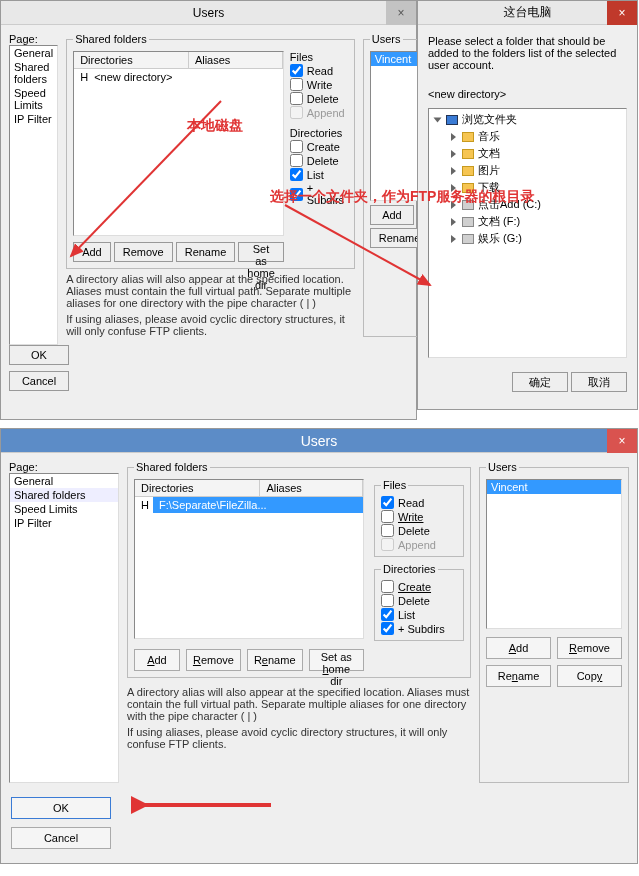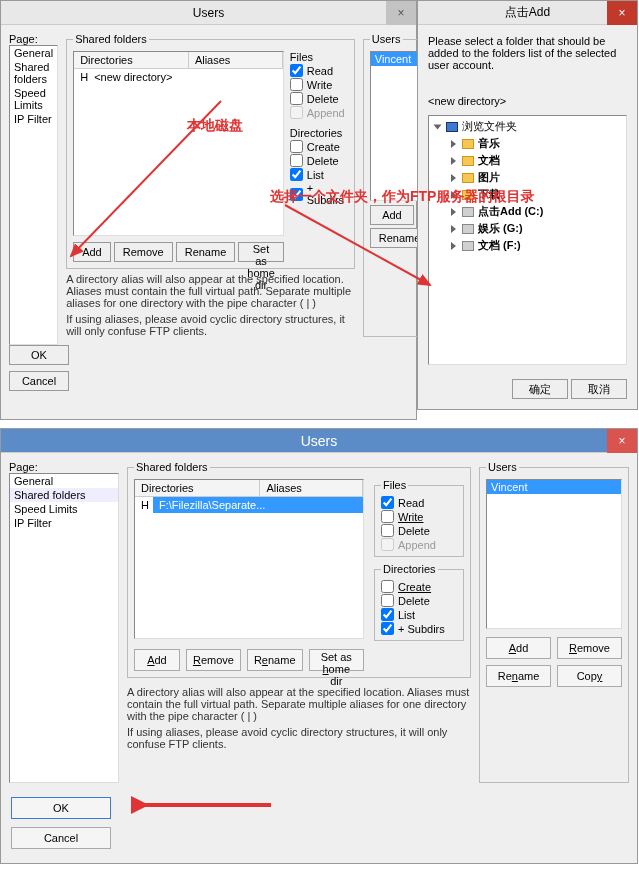--- a/index.html
+++ b/index.html
@@ -167,33 +167,33 @@
             <path d="M0,0 L7,3 L0,6 Z" fill="#e03434"></path>
           </marker>
         </defs>
     <line x1="160" y1="10" x2="10" y2="165" stroke="#e03434" stroke-width="2" marker-end="url(#ah1)"></line>
   </svg>
   <span class="anno" style="left:186px;top:116px; font-size:14px;">本地磁盘</span>
 </div>
 
 <div class="window" id="win-browse">
   <div class="titlebar">
-    <span class="title">点击Add</span>
+    <span class="title">这台电脑</span>
     <div class="closebtn red">×</div>
   </div>
   <div style="padding:10px;">
-    <div class="lbl" style="margin-bottom:24px;">Please select a folder that should be added to the folders list of the selected user account.</div>
+    <div class="lbl" style="margin-bottom:17px;">Please select a folder that should be added to the folders list of the selected user account.</div>
     <div class="lbl" style="margin-bottom:8px;">&lt;new directory&gt;</div>
     <div class="listbox ftree" style="height:250px;">
       <div class="node">
             <span class="tri open"></span>
             <span class="ico-pc"></span>
             <span>浏览文件夹</span>
           </div>
-      <div style="padding-left:16px;font-weight:bold;">
+      <div style="padding-left:16px;">
         <div class="node">
               <span class="tri"></span>
               <span class="ico-folder"></span>
               <span>音乐</span>
             </div>
         <div class="node">
               <span class="tri"></span>
               <span class="ico-folder"></span>
               <span>文档</span>
             </div>
@@ -208,26 +208,26 @@
               <span>下载</span>
             </div>
         <div class="node">
               <span class="tri"></span>
               <span class="ico-drive"></span>
               <span>点击Add (C:)</span>
             </div>
         <div class="node">
               <span class="tri"></span>
               <span class="ico-drive"></span>
+              <span>文档 (F:)</span>
+            </div>
+        <div class="node">
+              <span class="tri"></span>
+              <span class="ico-drive"></span>
               <span>娱乐 (G:)</span>
-            </div>
-        <div class="node">
-              <span class="tri"></span>
-              <span class="ico-drive"></span>
-              <span>文档 (F:)</span>
             </div>
       </div>
     </div>
     <div style="text-align:right; margin-top:14px;">
       <button class="winbtn" style="width:56px">确定</button>
       <button class="winbtn" style="width:56px">取消</button>
     </div>
   </div>
 </div>
 
@@ -267,21 +267,21 @@
       <fieldset style="display:flex; gap:10px;">
         <legend>Shared folders</legend>
         <div style="flex:1; display:flex; flex-direction:column;">
           <div class="listbox" style="height:160px;">
             <div class="colhdr">
               <div style="width:55%;">Directories</div>
               <div style="flex:1;">Aliases</div>
             </div>
             <div class="row" style="background:#3399ff;color:#fff;">
               <div style="width:18px;color:#000;background:#fff;">H</div>
-              <div>F:\Filezilla\Separate...</div>
+              <div>F:\Separate\FileZilla...</div>
             </div>
           </div>
           <div style="display:flex;gap:6px;margin-top:10px;">
             <button class="winbtn2" style="flex:1"><span class="underline">A</span><span></span>dd</button>
             <button class="winbtn2" style="flex:1"><span class="underline">R</span>emove</button>
             <button class="winbtn2" style="flex:1">R<span class="underline">e</span>name</button>
             <button class="winbtn2" style="flex:1.3">Set as <span class="underline">h</span>ome dir</button>
           </div>
         </div>
         <div style="width:90px;">

